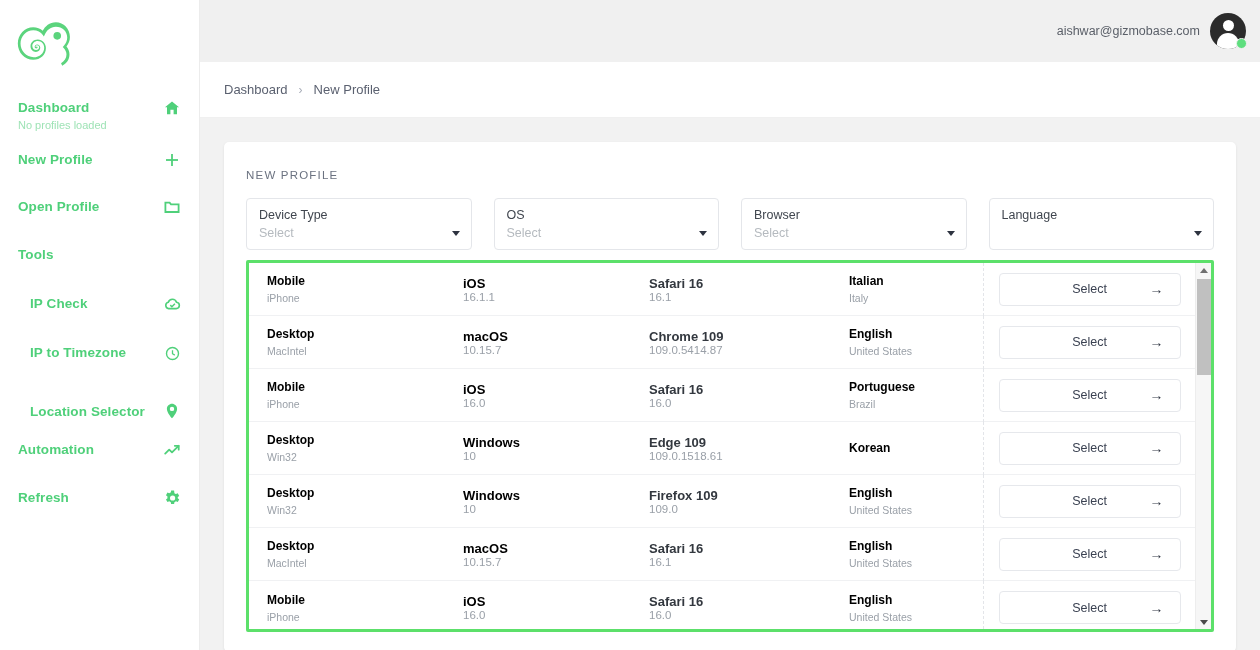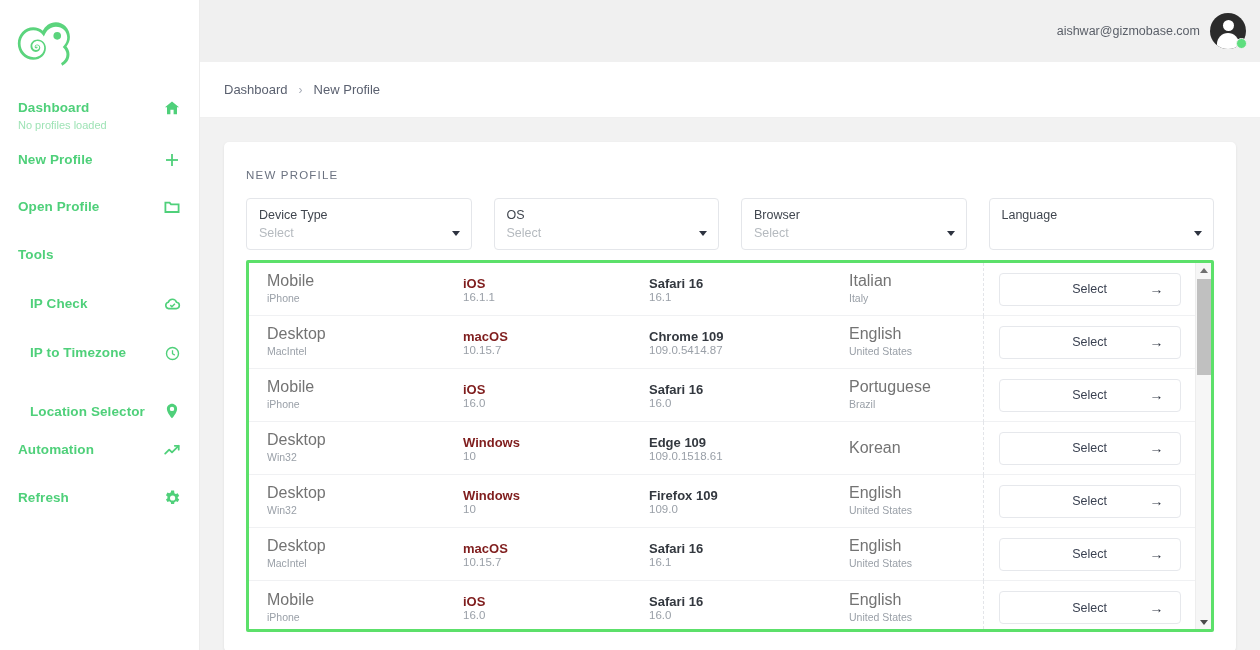--- a/index.html
+++ b/index.html
@@ -166,25 +166,25 @@
   .cell { flex: 0 0 auto; }
   .c-device { width: 196px; }
   .c-os     { width: 186px; }
   .c-browser{ width: 200px; }
   .c-lang   { flex: 1 1 auto; min-width: 0; padding-right: 12px; }
   .c-action {
     width: 212px; flex: 0 0 212px;
     border-left: 1px dashed #e3e5e9;
     height: 53px; display: flex; align-items: center; justify-content: center;
   }
-  .prim { font-size: 16px; color: #737373; font-weight: normal; line-height: 16px; }
+  .prim { font-size: 12px; color: #000000; font-weight: bold; line-height: 16px; }
   .sec  { font-size: 10.5px; color: #9aa0a8; line-height: 14px; margin-top: 2px; }
   .os-prim, .br-prim { font-weight: bold; }
   .os-sec, .br-sec { font-size: 11.5px; color: #9aa0a8; }
-  .os-prim { font-size: 13px; color: #7f1d1d; }
+  .os-prim { font-size: 13px; color: #000000; }
   .br-prim { font-size: 13px; color: #33383f; }
 
   .select-btn {
     width: 182px; height: 33px;
     border: 1px solid #e6e8ec; border-radius: 4px; background: #fff;
     display: flex; align-items: center; justify-content: center;
     position: relative; cursor: pointer;
   }
   .select-btn .t { font-size: 12.5px; color: #3b4252; }
   .select-btn .arr {

